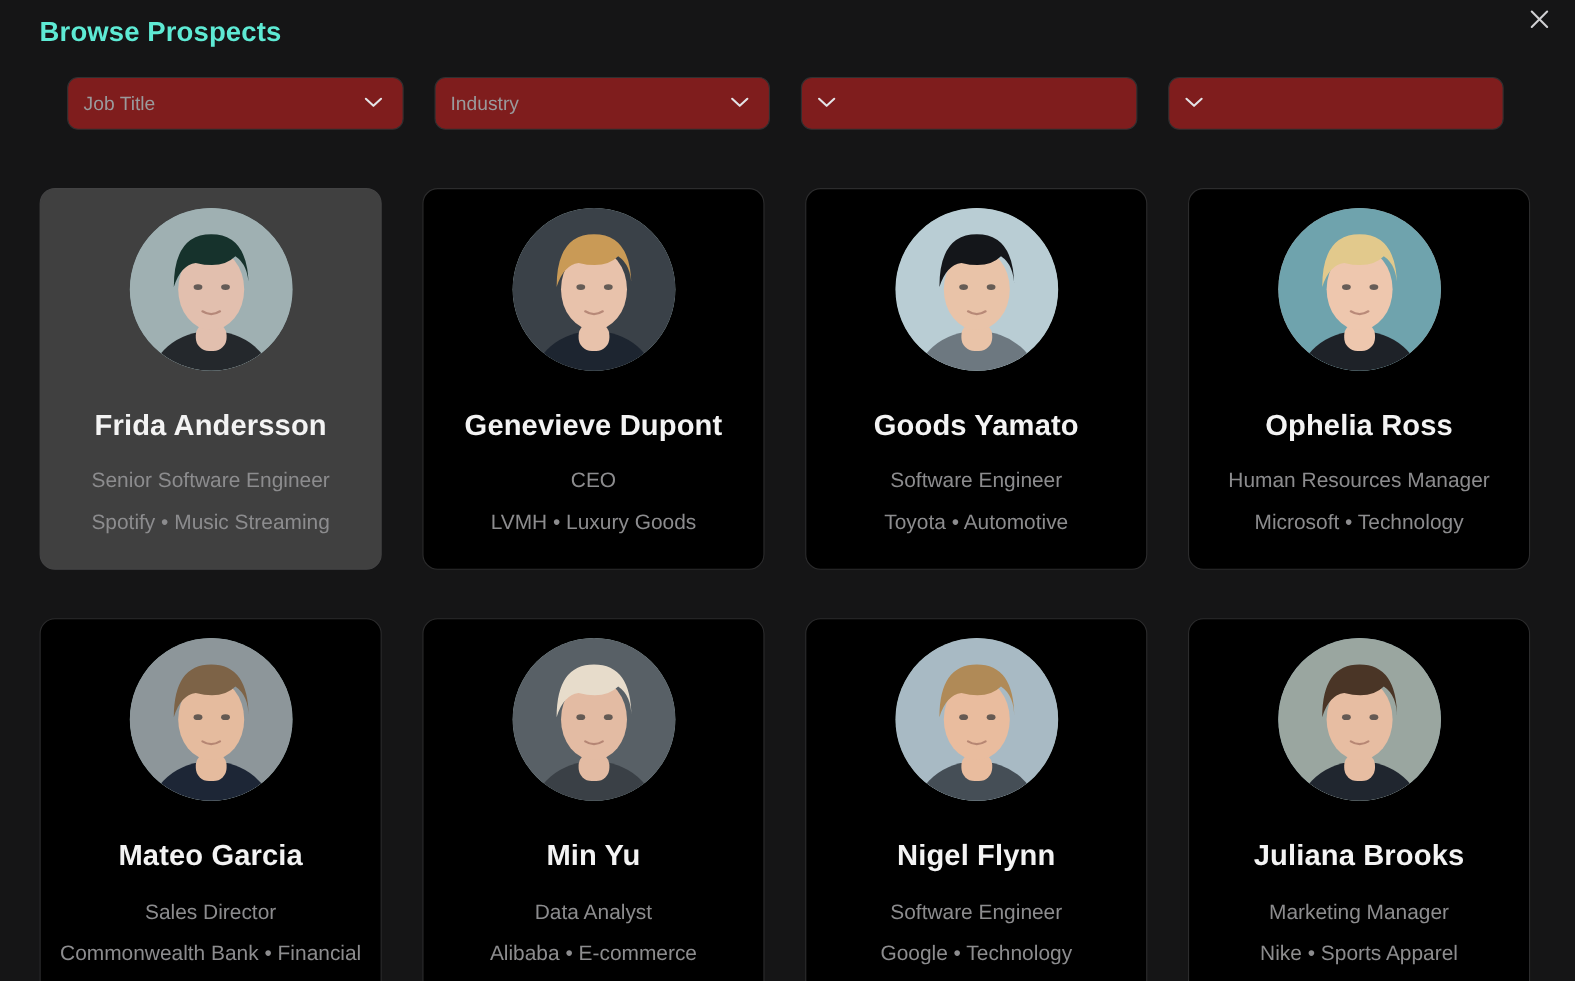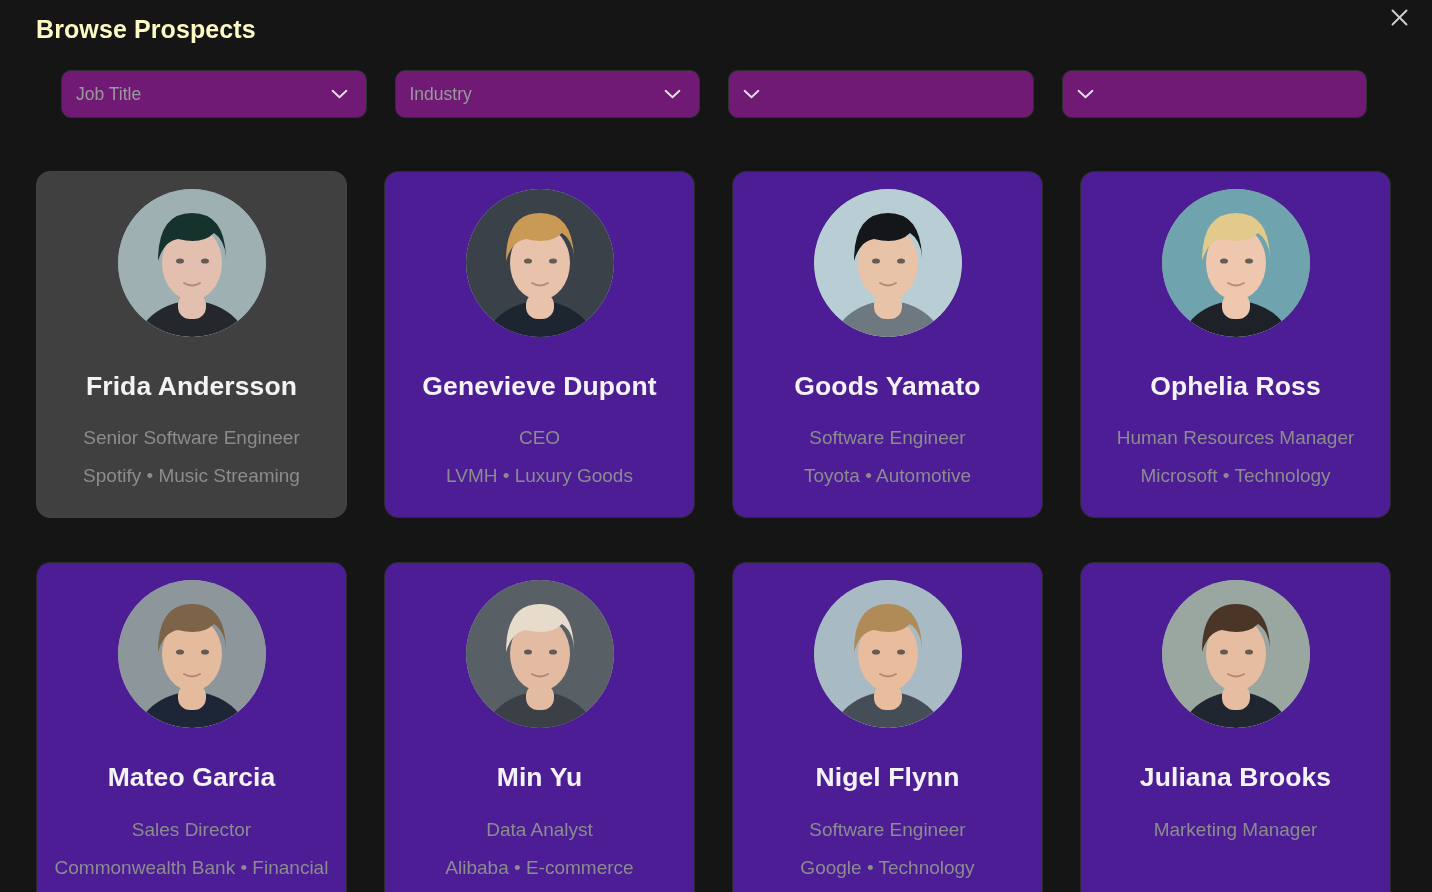--- a/index.html
+++ b/index.html
@@ -28,21 +28,21 @@
     width: 100%;
     height: 62px;
   }
 
   .modal-title {
     position: absolute;
     left: 36px;
     top: 15px;
     font-size: 25px;
     font-weight: bold;
-    color: #fef9c3;
+    color: #5eead4;
     letter-spacing: 0.1px;
     white-space: nowrap;
   }
 
   .close-button {
     position: absolute;
     right: 18px;
     top: 3px;
     width: 30px;
     height: 28px;
@@ -62,21 +62,21 @@
     left: 61px;
     width: 1306px;
     display: flex;
     gap: 28px;
   }
 
   .filter-select {
     position: relative;
     width: 306px;
     height: 48px;
-    background: #701a75;
+    background: #7f1d1d;
     border: 1px solid #303031;
     border-radius: 10px;
     display: flex;
     align-items: center;
     padding: 0 16px 0 14px;
     cursor: pointer;
     user-select: none;
   }
 
   .filter-label {
@@ -100,21 +100,21 @@
     left: 36px;
     width: 1360px;
     display: grid;
     grid-template-columns: repeat(4, 311px);
     column-gap: 37px;
     row-gap: 44px;
   }
 
   .prospect-card {
     position: relative;
-    background: #4c1d95;
+    background: #000000;
     border: 1px solid #2c2c2d;
     border-radius: 14px;
     padding: 17px 14px 22px 14px;
     display: flex;
     flex-direction: column;
     align-items: center;
     cursor: pointer;
     min-height: 331px;
   }
 
@@ -403,17 +403,18 @@
               <path d="M40 72 Q40 24 74 24 Q108 24 108 72 Q108 52 96 44 Q84 56 60 50 Q46 52 40 72 Z" fill="#4a3526"></path>
               <ellipse cx="62" cy="72" rx="4" ry="2.6" fill="#3a3a3a" opacity="0.75"></ellipse>
               <ellipse cx="87" cy="72" rx="4" ry="2.6" fill="#3a3a3a" opacity="0.75"></ellipse>
               <path d="M66 94 Q74 99 82 94" fill="none" stroke="#9c6a5c" stroke-width="2" stroke-linecap="round" opacity="0.65"></path>
             </g>
           </svg>
         </div>
         <div class="card-name">Juliana Brooks</div>
         <div class="card-meta">
           <div class="card-role">Marketing Manager</div>
+          <div class="card-company">Nike • Sports Apparel</div>
         </div>
       </div>
     </div>
 
 </div>
 
 </body></html>

